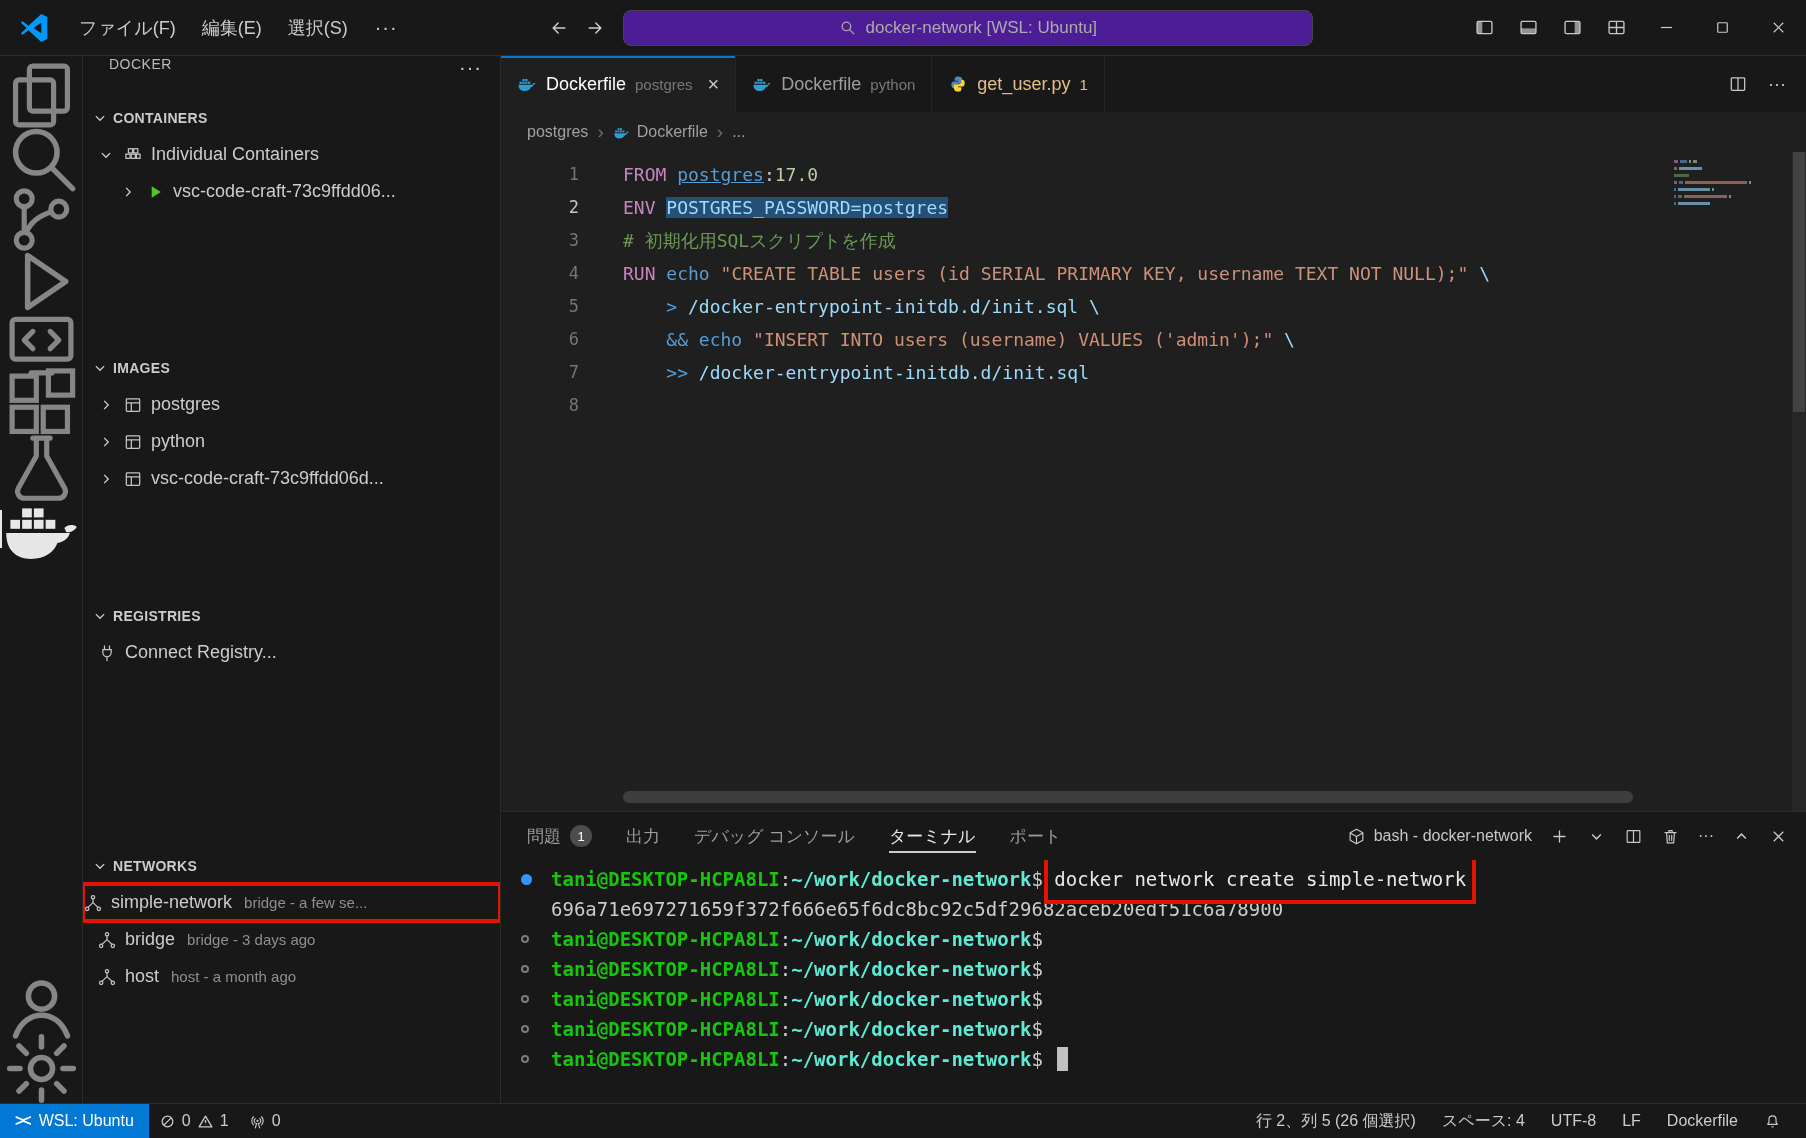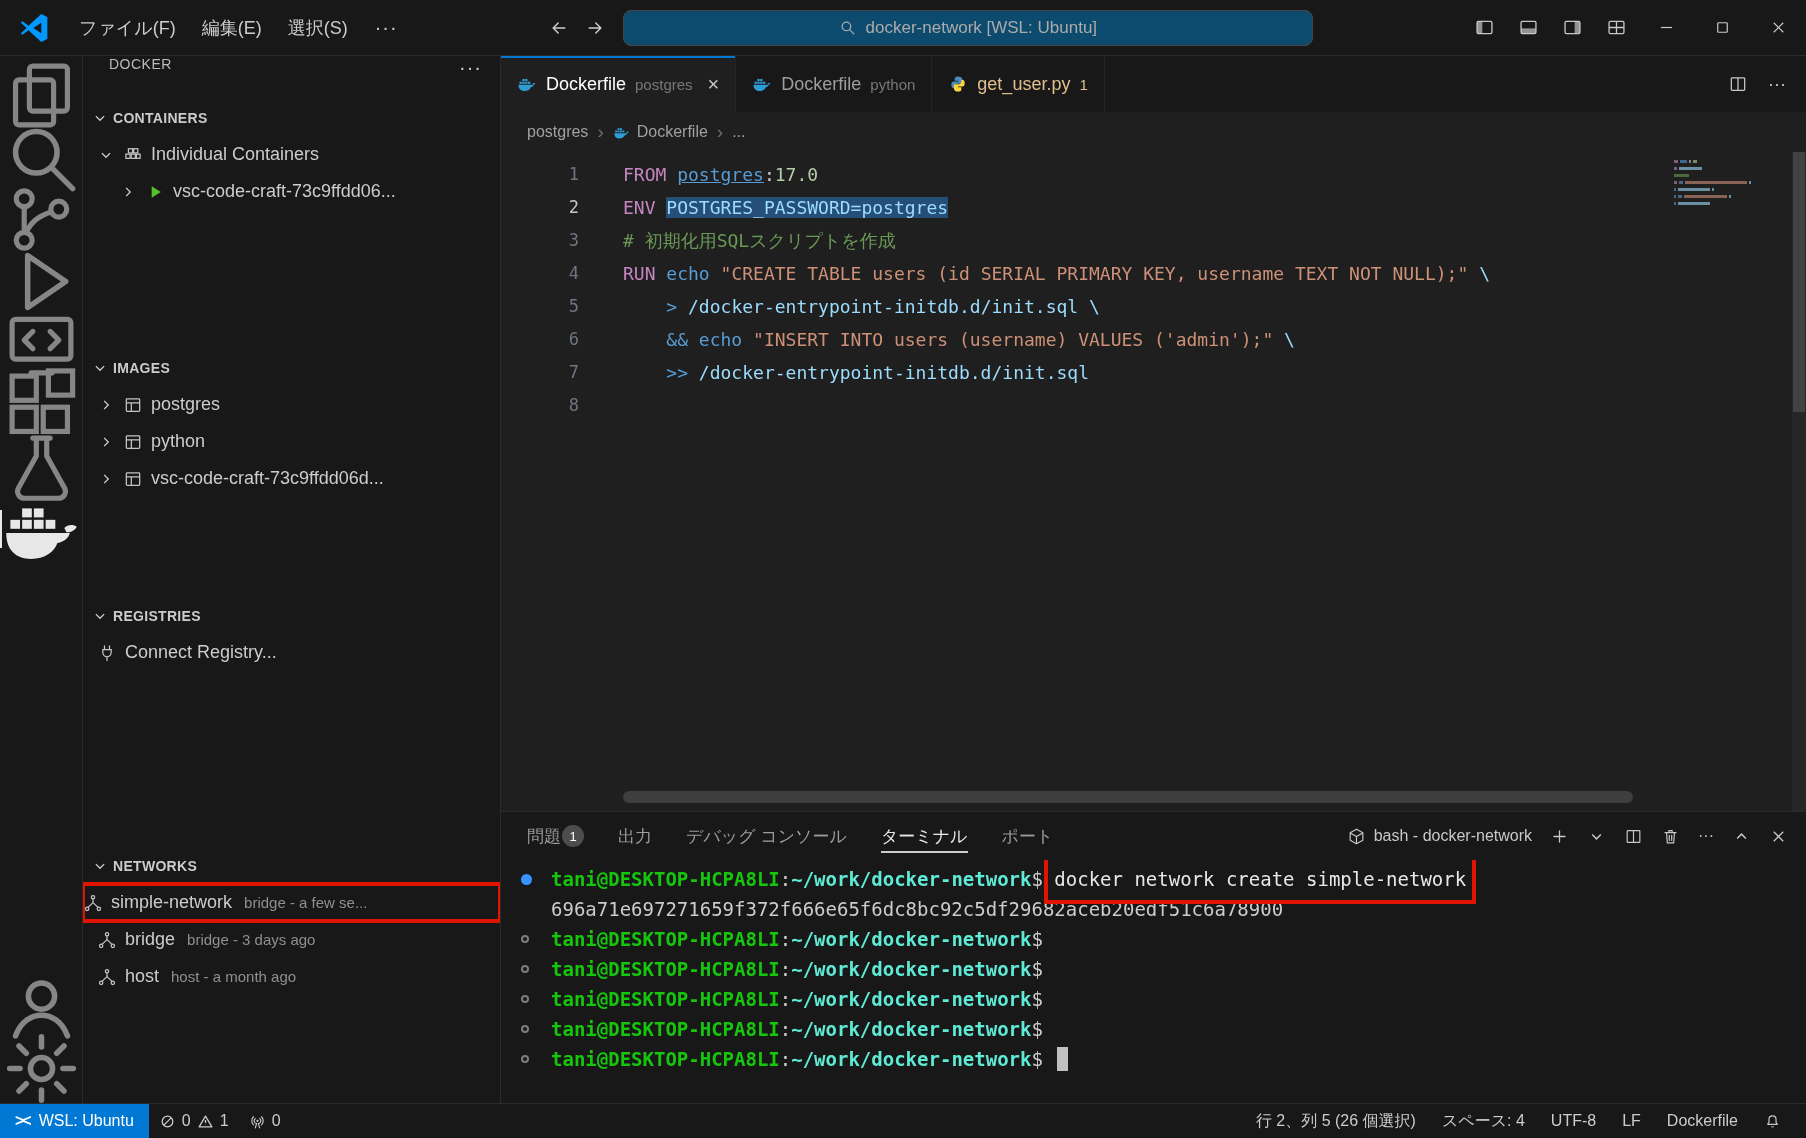--- a/index.html
+++ b/index.html
@@ -10,21 +10,21 @@
   
   .titlebar{height:56px;background:#181818;display:flex;align-items:center;flex:0 0 auto;border-bottom:1px solid #2B2B2B;}
   .logo{width:32px;height:32px;margin:0 16px 0 18px;flex:0 0 auto;}
   .logo svg{width:100%;height:100%;}
   .menubar{display:flex;align-items:center;}
   .menu-item{padding:0 13px;height:36px;line-height:36px;border-radius:6px;color:#CCCCCC;font-size:18px;}
   .menu-more{padding:0 14px;color:#CCCCCC;font-size:20px;letter-spacing:1px;}
   .tb-spacer{flex:1;}
   .nav-arrow{width:36px;height:36px;display:flex;align-items:center;justify-content:center;color:#CCCCCC;}
   .nav-arrow svg{width:20px;height:20px;}
-  .command-center{width:690px;height:36px;background:#0c4a6e;border:1px solid #454545;border-radius:8px;display:flex;align-items:center;justify-content:center;gap:10px;color:#ABABAB;font-size:17px;margin:0 10px;}
+  .command-center{width:690px;height:36px;background:#4c1d95;border:1px solid #454545;border-radius:8px;display:flex;align-items:center;justify-content:center;gap:10px;color:#ABABAB;font-size:17px;margin:0 10px;}
   .command-center .svg-icon{width:17px;height:17px;}
   .tb-icons{display:flex;align-items:center;margin-left:10px;}
   .tb-icon{width:44px;height:56px;display:flex;align-items:center;justify-content:center;color:#C8C8C8;}
   .tb-icon svg{width:21px;height:21px;}
   .win-btn{width:56px;height:56px;display:flex;align-items:center;justify-content:center;color:#CCCCCC;}
   .win-btn svg{width:19px;height:19px;}
 
   
   .main{flex:1;display:flex;min-height:0;}
   .activitybar{width:83px;background:#181818;border-right:1px solid #2B2B2B;display:flex;flex-direction:column;align-items:center;padding-top:8px;flex:0 0 auto;}
@@ -93,21 +93,21 @@
   .minimap{position:absolute;top:8px;right:22px;width:110px;overflow:hidden;}
   .mm-row{height:3px;margin-bottom:4px;display:flex;gap:2px;}
   .mm-seg{height:3px;background:currentColor;opacity:.6;flex:0 0 auto;}
   .hscroll{position:absolute;bottom:8px;left:122px;width:1010px;height:12px;background:rgba(121,121,121,.35);border-radius:6px;}
   .vstrip{position:absolute;top:0;right:0;bottom:0;width:14px;background:rgba(60,60,60,.25);}
   .vthumb{position:absolute;top:0;right:1px;width:12px;height:260px;background:rgba(121,121,121,.35);}
 
   
   .panel{height:292px;border-top:1px solid #2B2B2B;background:#181818;display:flex;flex-direction:column;flex:0 0 auto;}
   .panel-header{height:48px;display:flex;align-items:center;padding:0 18px 0 26px;flex:0 0 auto;}
-  .ptab{margin-right:34px;height:48px;display:flex;align-items:center;gap:1px;color:#9D9D9D;font-size:17px;position:relative;white-space:nowrap;}
+  .ptab{margin-right:34px;height:48px;display:flex;align-items:center;gap:9px;color:#9D9D9D;font-size:17px;position:relative;white-space:nowrap;}
   .ptab.active{color:#E7E7E7;}
   .ptab.active::after{content:"";position:absolute;bottom:7px;left:0;right:0;height:2px;background:#CCCCCC;}
   .pbadge{background:#4D4D4D;color:#FFFFFF;border-radius:50%;min-width:22px;height:22px;font-size:13px;display:flex;align-items:center;justify-content:center;}
   .panel-right{margin-left:auto;display:flex;align-items:center;gap:18px;color:#C8C8C8;font-size:16px;white-space:nowrap;}
   .panel-right .svg-icon{width:19px;height:19px;}
   .pr-title{display:flex;align-items:center;gap:8px;}
   .terminal{flex:1;padding:4px 0 0 20px;font-family:"DejaVu Sans Mono","Liberation Mono",monospace;font-size:19px;overflow:hidden;}
   .t-line{height:30px;line-height:30px;display:flex;align-items:center;white-space:pre;}
   .t-marker{width:30px;flex:0 0 auto;display:flex;align-items:center;}
   .dot{border-radius:50%;}

